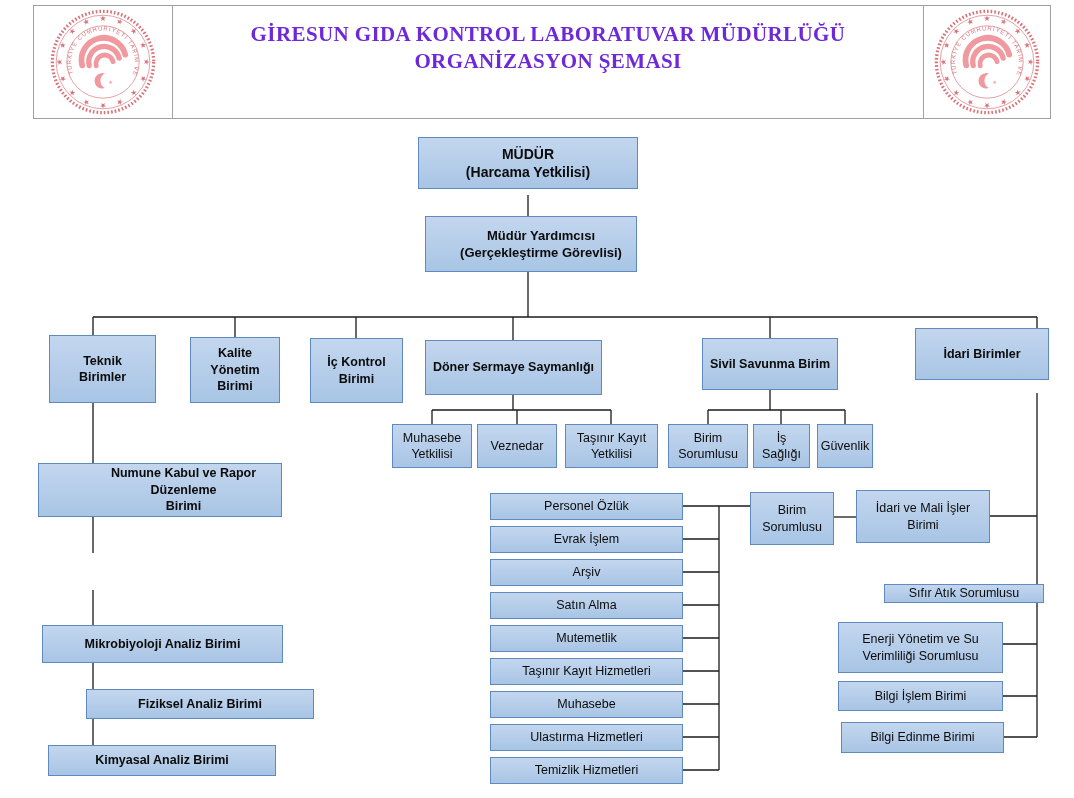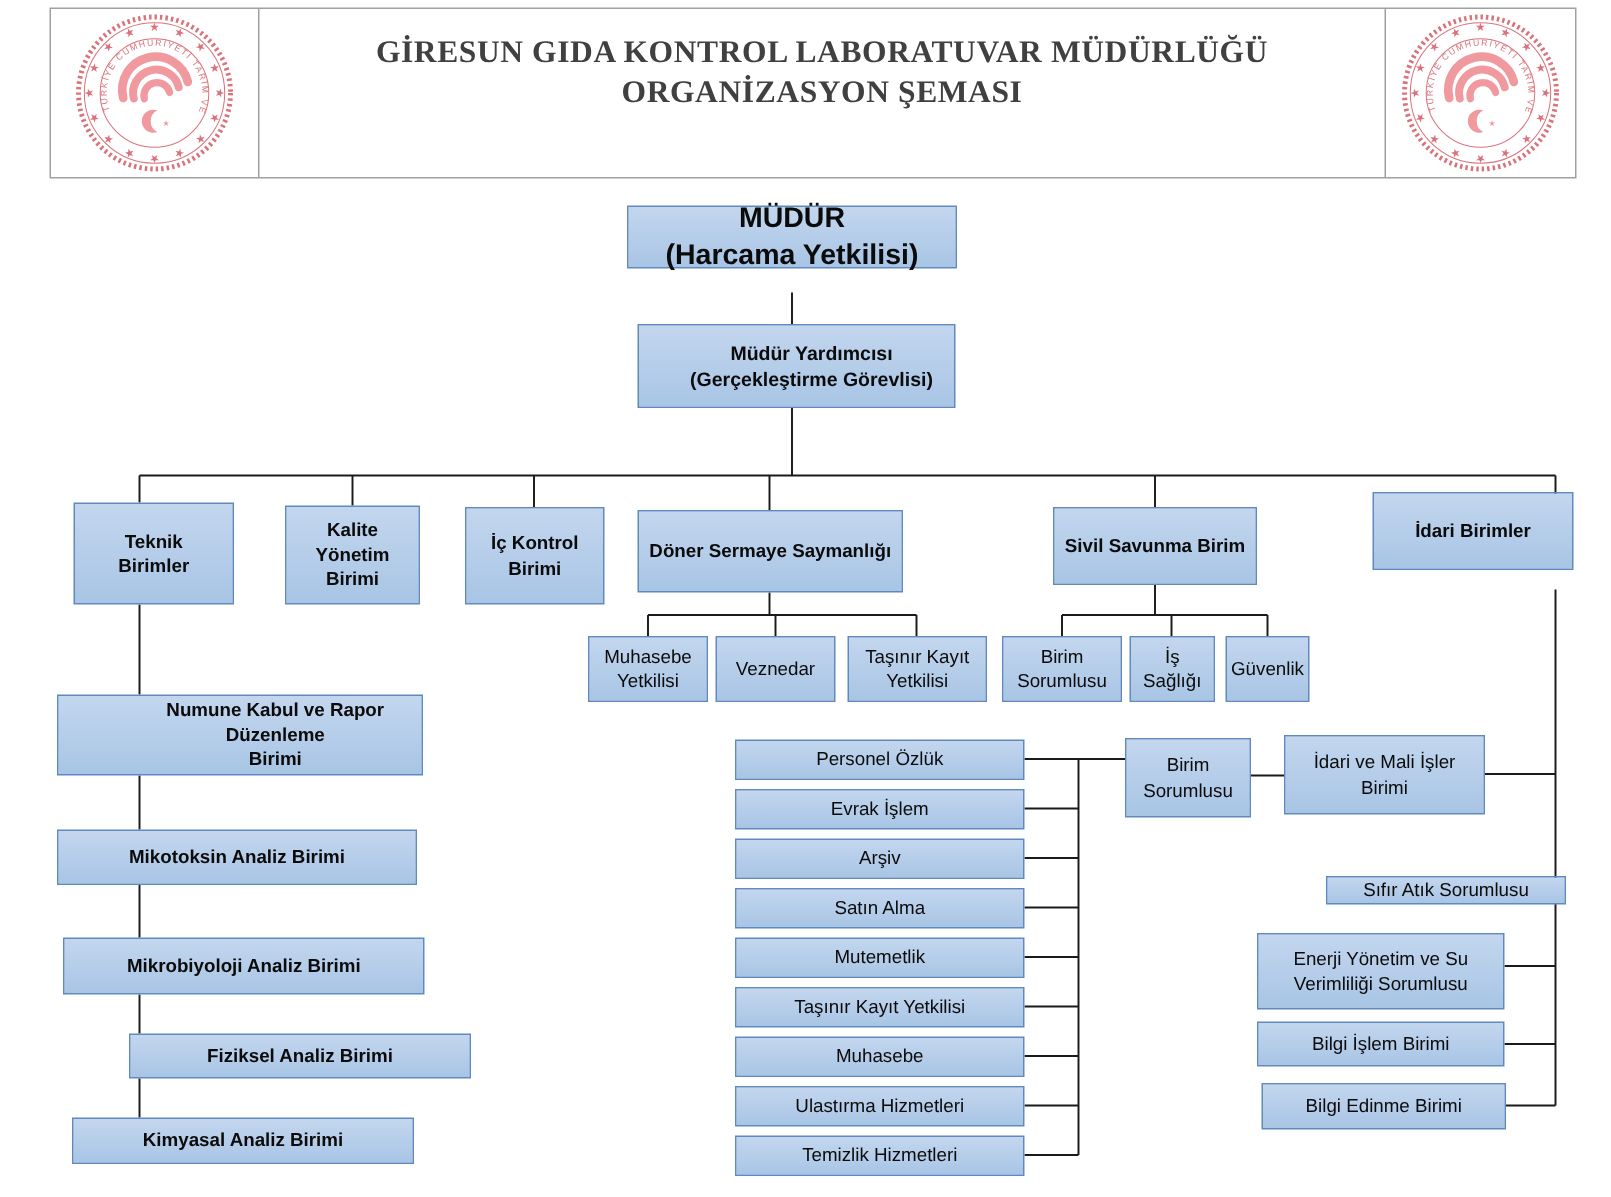--- a/index.html
+++ b/index.html
@@ -5,21 +5,21 @@
   html,body{margin:0;padding:0;background:#fff;}
   .canvas{position:relative;width:1074px;height:798px;background:#fff;overflow:hidden;
           font-family:"Liberation Sans",sans-serif;}
   
   .header{position:absolute;left:33px;top:5px;width:1018px;height:114px;
           border:1.6px solid #a0a0a0;display:flex;box-sizing:border-box;background:#fff;}
   .cell-logo-left{width:139px;border-right:1.6px solid #a0a0a0;display:flex;align-items:center;justify-content:center;box-sizing:border-box;}
   .cell-title{flex:1;border-right:1.6px solid #a0a0a0;box-sizing:border-box;text-align:center;padding-top:15px;}
   .cell-logo-right{width:126px;display:flex;align-items:center;justify-content:center;box-sizing:border-box;}
   .title-line{font-family:"Liberation Serif",serif;font-weight:bold;font-size:21px;
-              color:#404040;line-height:1.28;letter-spacing:.4px;text-align:center;}
+              color:#6d28d9;line-height:1.28;letter-spacing:.4px;text-align:center;}
   
   #connectors{position:absolute;left:0;top:0;width:1074px;height:798px;z-index:1;}
   #connectors polyline{fill:none;stroke:#1a1a1a;stroke-width:1.3;}
   #nodes{position:absolute;left:0;top:0;width:1074px;height:798px;z-index:2;}
   .node{position:absolute;display:flex;align-items:center;justify-content:center;text-align:center;
         background:linear-gradient(180deg,#c3d6ee 0%,#a8c5e5 100%);
         border:1.6px solid #6089c0;box-sizing:border-box;
         color:#0b0b0b;font-size:12.5px;line-height:1.32;z-index:2;}
   .node.bold{font-weight:bold;}
   .seal{display:block;}
@@ -145,21 +145,21 @@
       <polyline points="719,506 719,770" stroke="#1a1a1a"></polyline>
       <polyline points="834,517 856,517" stroke="#1a1a1a"></polyline>
       <polyline points="990,516 1037,516" stroke="#1a1a1a"></polyline>
       <polyline points="1037,393 1037,737" stroke="#1a1a1a"></polyline>
       <polyline points="998,597 1037,597" stroke="#1a1a1a"></polyline>
       <polyline points="1003,644 1037,644" stroke="#1a1a1a"></polyline>
       <polyline points="1003,696 1037,696" stroke="#1a1a1a"></polyline>
       <polyline points="1004,737 1037,737" stroke="#1a1a1a"></polyline>
     </svg>
   <div id="nodes">
-      <div class="node bold" style="left: 418px; top: 137px; width: 220px; height: 42px; font-size: 19px;">
+      <div class="node bold" style="left: 418px; top: 137px; width: 220px; height: 52px; font-size: 14px;">
         <span>MÜDÜR<br>(Harcama Yetkilisi)</span>
       </div>
       <div class="node bold" style="left: 425px; top: 216px; width: 212px; height: 56px; font-size: 13px; padding-left: 20px;">
         <span>Müdür Yardımcısı<br>(Gerçekleştirme Görevlisi)</span>
       </div>
       <div class="node bold" style="left: 49px; top: 335px; width: 107px; height: 68px;">
         <span>Teknik<br>Birimler</span>
       </div>
       <div class="node bold" style="left: 190px; top: 337px; width: 90px; height: 66px;">
         <span>Kalite<br>Yönetim<br>Birimi</span>
@@ -190,23 +190,20 @@
       </div>
       <div class="node" style="left: 753px; top: 424px; width: 57px; height: 44px;">
         <span>İş<br>Sağlığı</span>
       </div>
       <div class="node" style="left: 817px; top: 424px; width: 56px; height: 44px;">
         <span>Güvenlik</span>
       </div>
       <div class="node bold" style="left: 38px; top: 463px; width: 244px; height: 54px; padding-left: 47px;">
         <span>Numune Kabul ve Rapor Düzenleme<br>Birimi</span>
       </div>
-      <div class="node bold" style="left: 38px; top: 553px; width: 240px; height: 37px;">
-        <span>Mikotoksin Analiz Birimi</span>
-      </div>
       <div class="node bold" style="left: 42px; top: 625px; width: 241px; height: 38px;">
         <span>Mikrobiyoloji Analiz Birimi</span>
       </div>
       <div class="node bold" style="left: 48px; top: 689px; width: 228px; height: 30px; margin-left: 38px;">
         <span>Fiziksel Analiz Birimi</span>
       </div>
       <div class="node bold" style="left: 48px; top: 745px; width: 228px; height: 31px;">
         <span>Kimyasal Analiz Birimi</span>
       </div>
       <div class="node" style="left: 490px; top: 493px; width: 193px; height: 27px;">
@@ -218,21 +215,21 @@
       <div class="node" style="left: 490px; top: 559px; width: 193px; height: 27px;">
         <span>Arşiv</span>
       </div>
       <div class="node" style="left: 490px; top: 592px; width: 193px; height: 27px;">
         <span>Satın Alma</span>
       </div>
       <div class="node" style="left: 490px; top: 625px; width: 193px; height: 27px;">
         <span>Mutemetlik</span>
       </div>
       <div class="node" style="left: 490px; top: 658px; width: 193px; height: 27px;">
-        <span>Taşınır Kayıt Yetkilisi</span>
+        <span>Taşınır Kayıt Hizmetleri</span>
       </div>
       <div class="node" style="left: 490px; top: 691px; width: 193px; height: 27px;">
         <span>Muhasebe</span>
       </div>
       <div class="node" style="left: 490px; top: 724px; width: 193px; height: 27px;">
         <span>Ulastırma Hizmetleri</span>
       </div>
       <div class="node" style="left: 490px; top: 757px; width: 193px; height: 27px;">
         <span>Temizlik Hizmetleri</span>
       </div>

